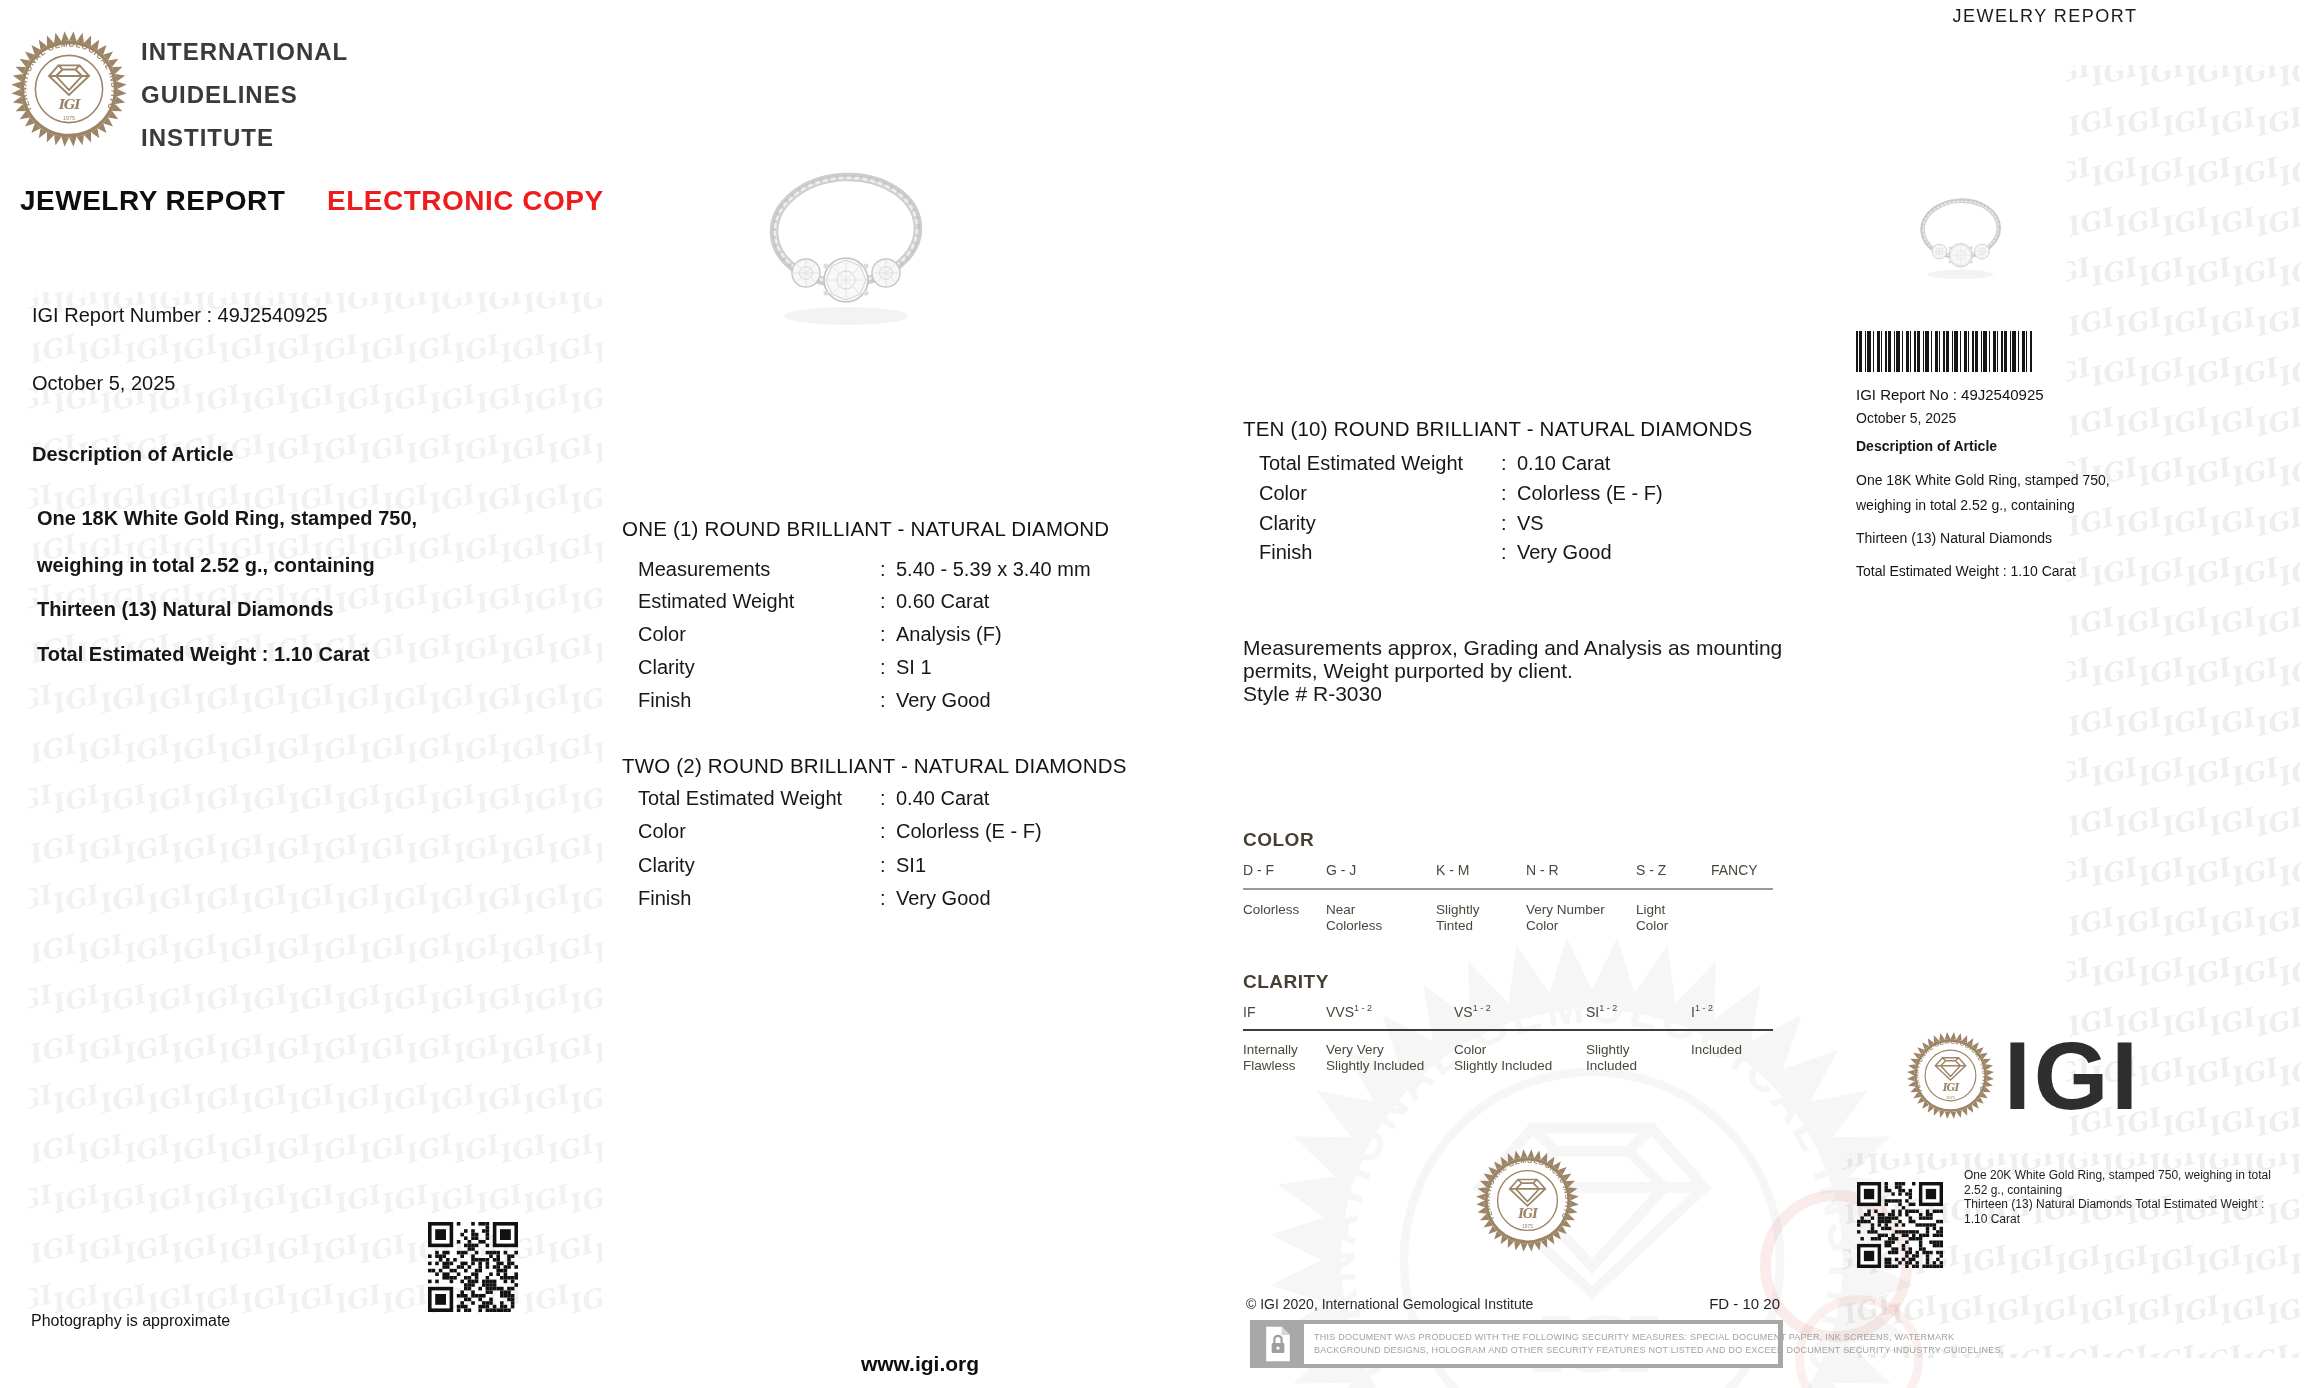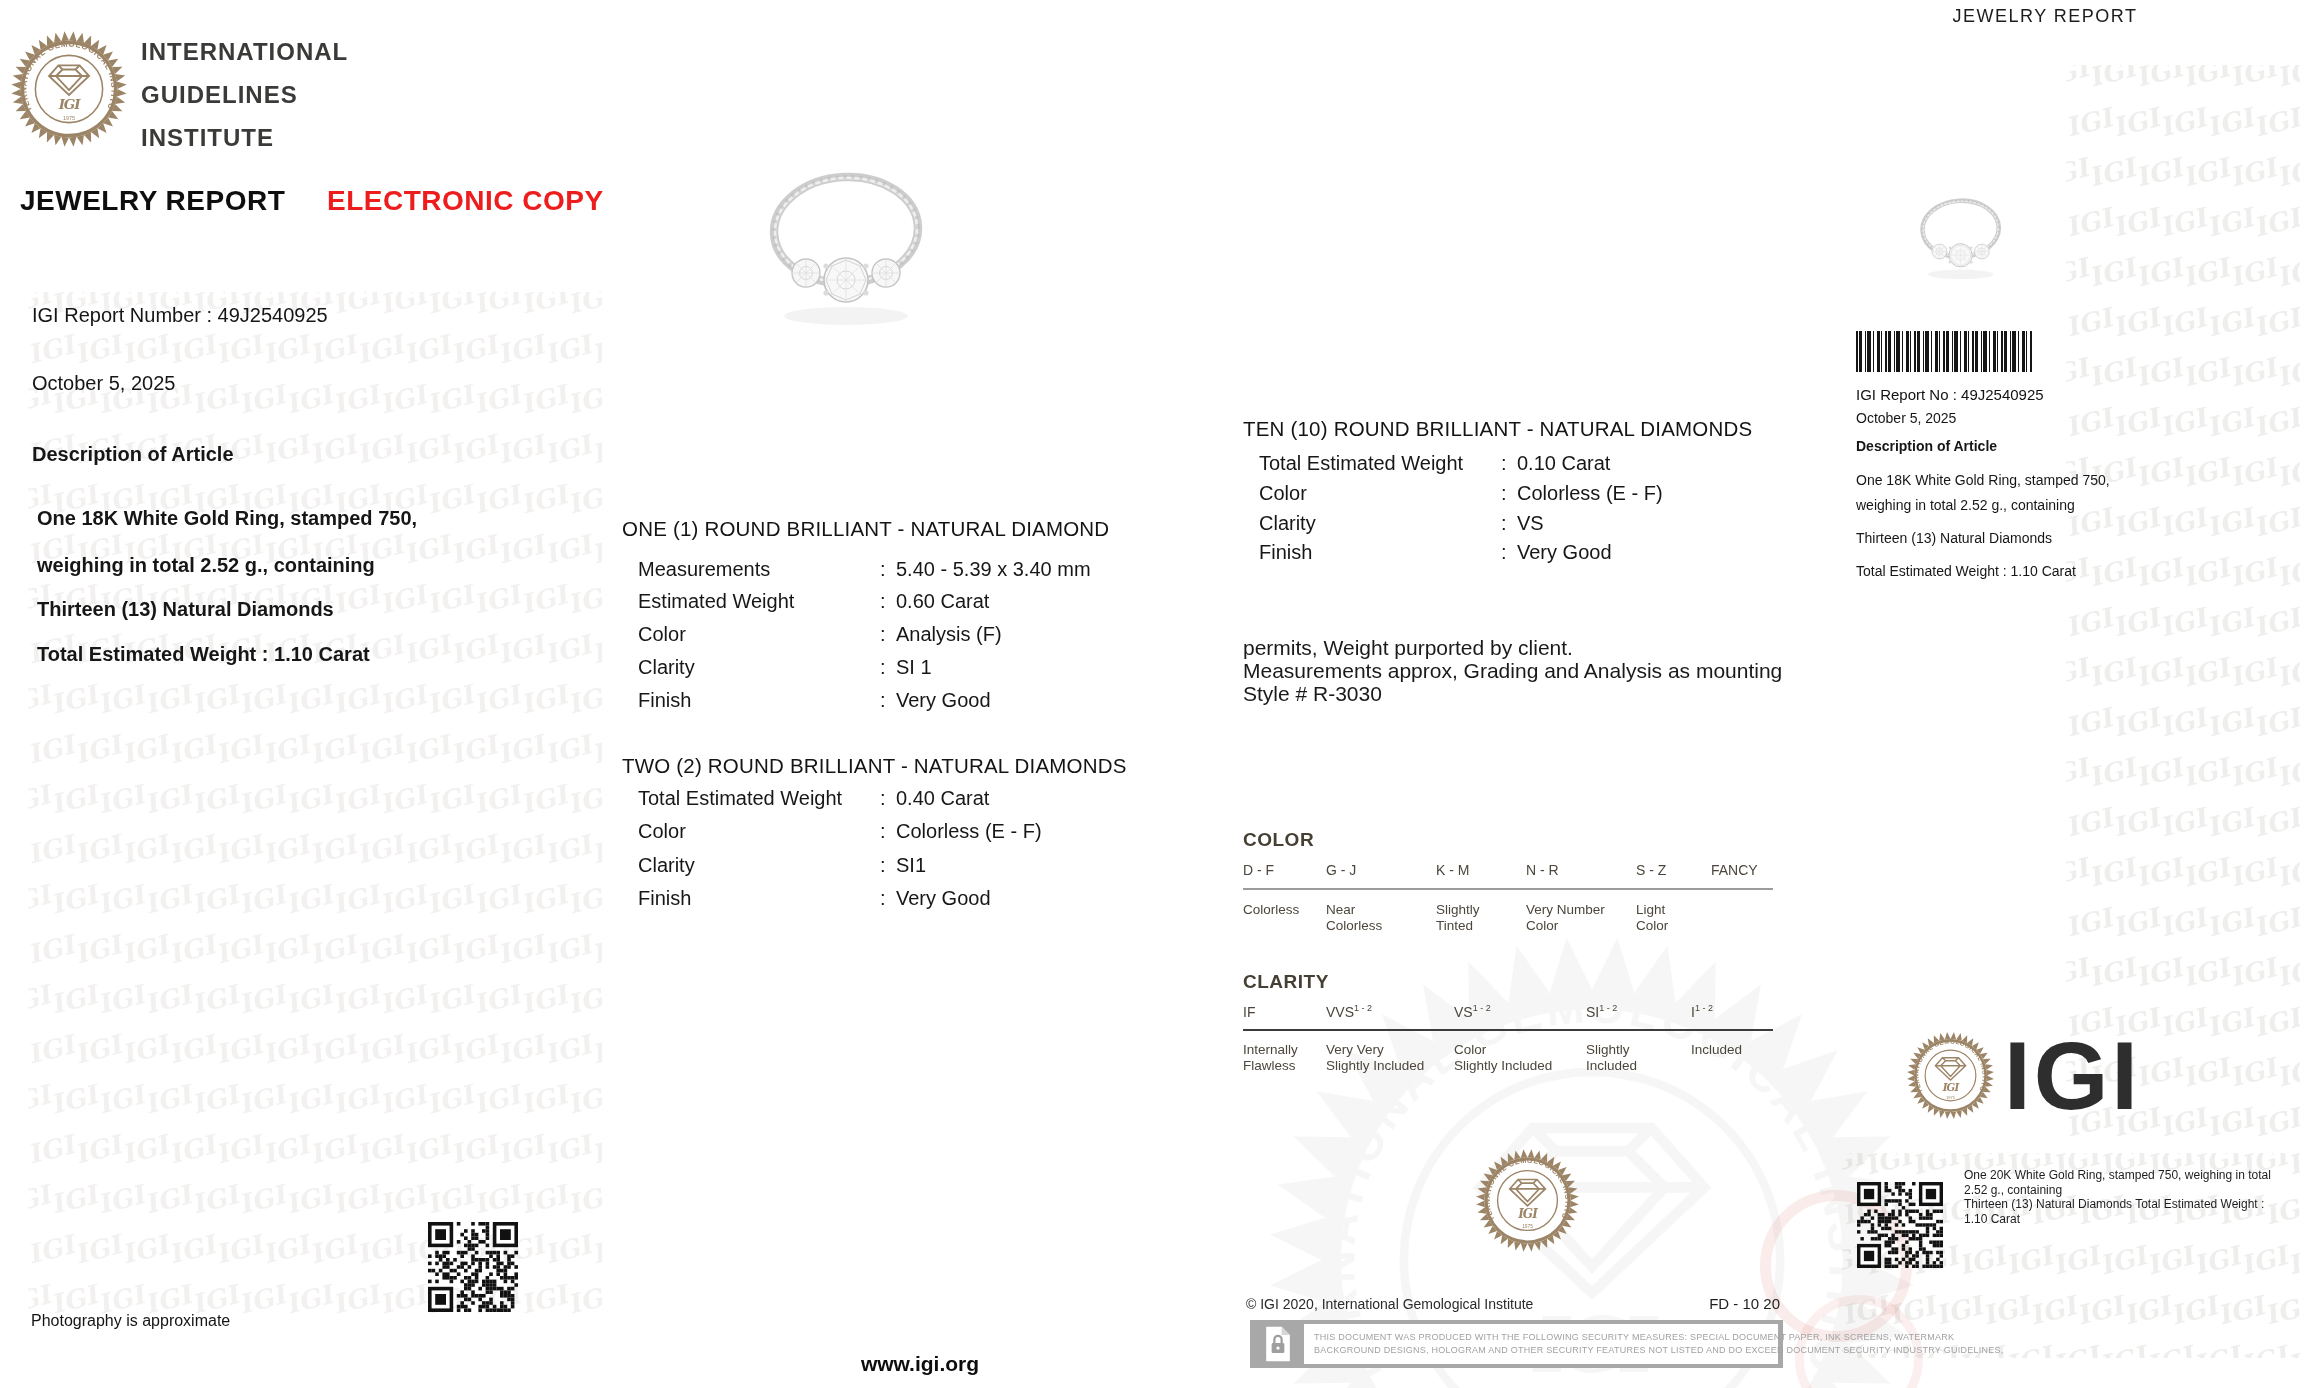--- a/index.html
+++ b/index.html
@@ -655,22 +655,22 @@
       </div>
     <div class="drow" style="top:512px">
         <span class="rl">Clarity</span>
         <span class="rv">VS</span>
       </div>
     <div class="drow" style="top:541px">
         <span class="rl">Finish</span>
         <span class="rv">Very Good</span>
       </div>
     <div class="abs disc" style="top:636px;width:580px;">
+      <div>Measurements approx, Grading and Analysis as mounting</div>
       <div>permits, Weight purported by client.</div>
-      <div>Measurements approx, Grading and Analysis as mounting</div>
       <div>Style # R-3030</div>
     </div>
   </div>
 
   <div class="abs z1" style="left:1243px;top:829px;width:560px;height:130px;">
     <div class="abs scale-head" style="top:0;">COLOR</div>
     <div class="scale-col" style="left:0;top:33px;"><span class="scale-grade">D - F</span></div>
     <div class="scale-col" style="left:83px;top:33px;"><span class="scale-grade">G - J</span></div>
     <div class="scale-col" style="left:193px;top:33px;"><span class="scale-grade">K - M</span></div>
     <div class="scale-col" style="left:283px;top:33px;"><span class="scale-grade">N - R</span></div>

